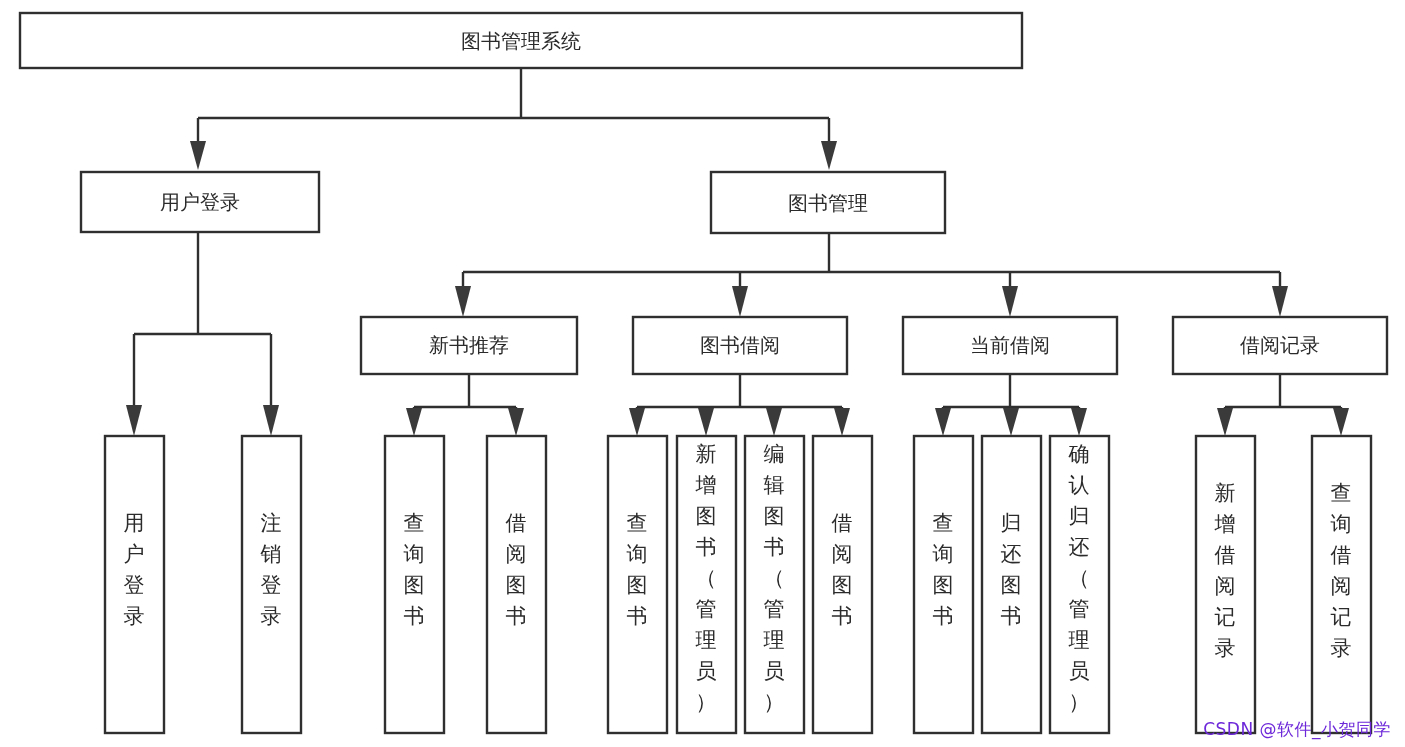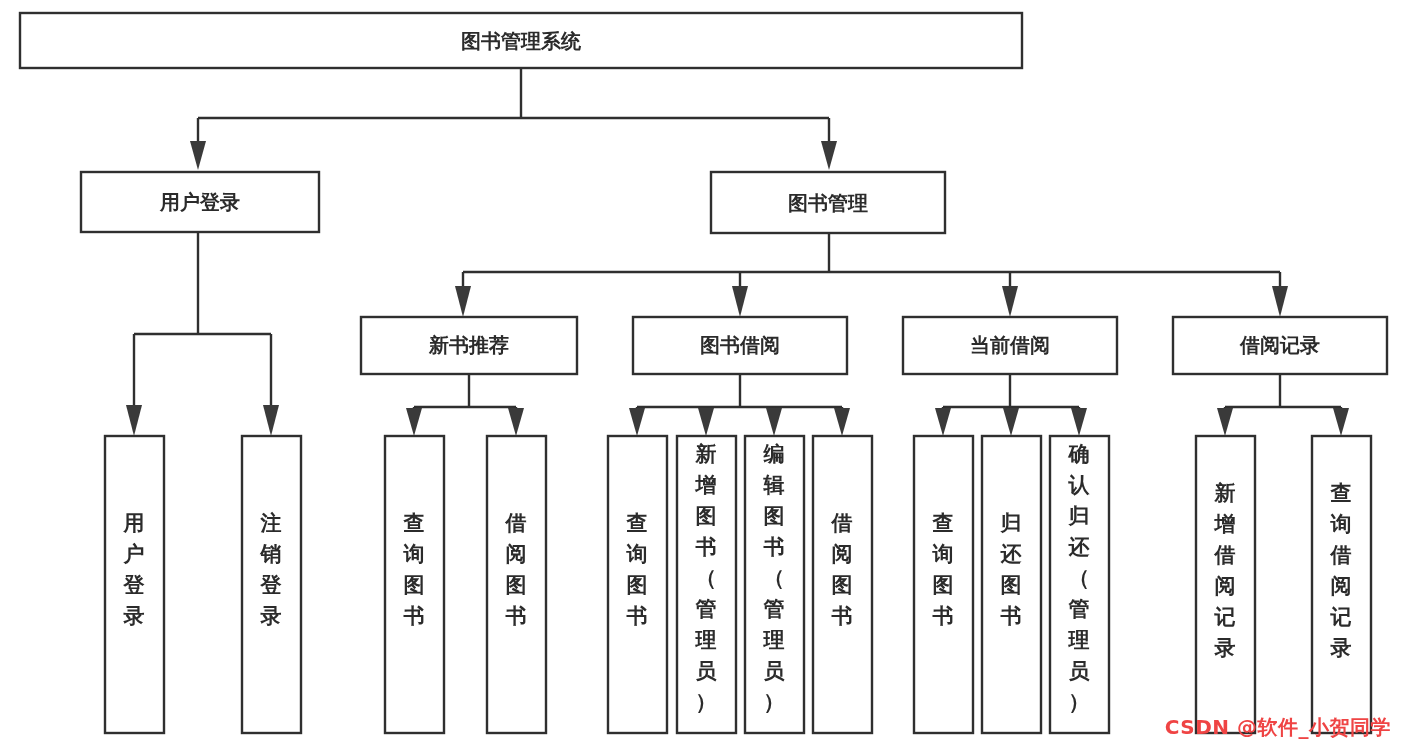--- a/index.html
+++ b/index.html
@@ -11,21 +11,20 @@
     width: 1405px;
     height: 747px;
     font-family: "DejaVu Sans", "Liberation Sans", sans-serif;
     overflow: hidden;
     position: relative;
   }
   #diagram-root {
     position: relative;
     width: 1405px;
     height: 747px;
-    font-weight: bold;
   }
   svg.flow {
     position: absolute;
     left: 0;
     top: 0;
     width: 1405px;
     height: 747px;
   }
   .node-box {
     fill: #ffffff;
@@ -53,22 +52,22 @@
     font-family: "DejaVu Sans", "Liberation Sans", sans-serif;
     font-size: 21px;
     fill: #2b2b2b;
     text-anchor: middle;
   }
   .watermark-text {
     position: absolute;
     right: 14px;
     bottom: 6px;
     font-family: "DejaVu Sans", "Liberation Sans", sans-serif;
-    font-size: 20px;
-    color: #ef4444;
+    font-size: 17px;
+    color: #6d28d9;
     letter-spacing: 0.5px;
     white-space: nowrap;
     user-select: none;
   }
 </style>
 </head>
 <body>
 
 <div id="diagram-root">
 

